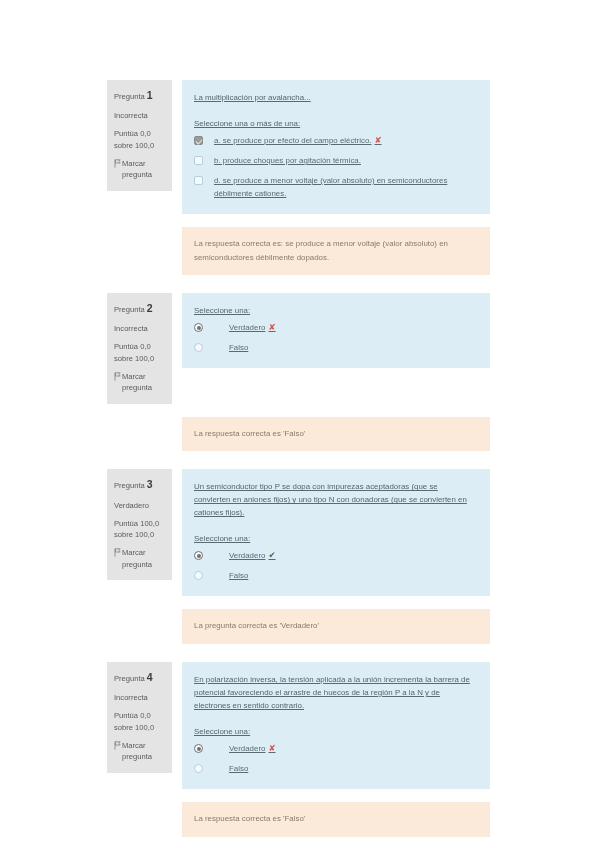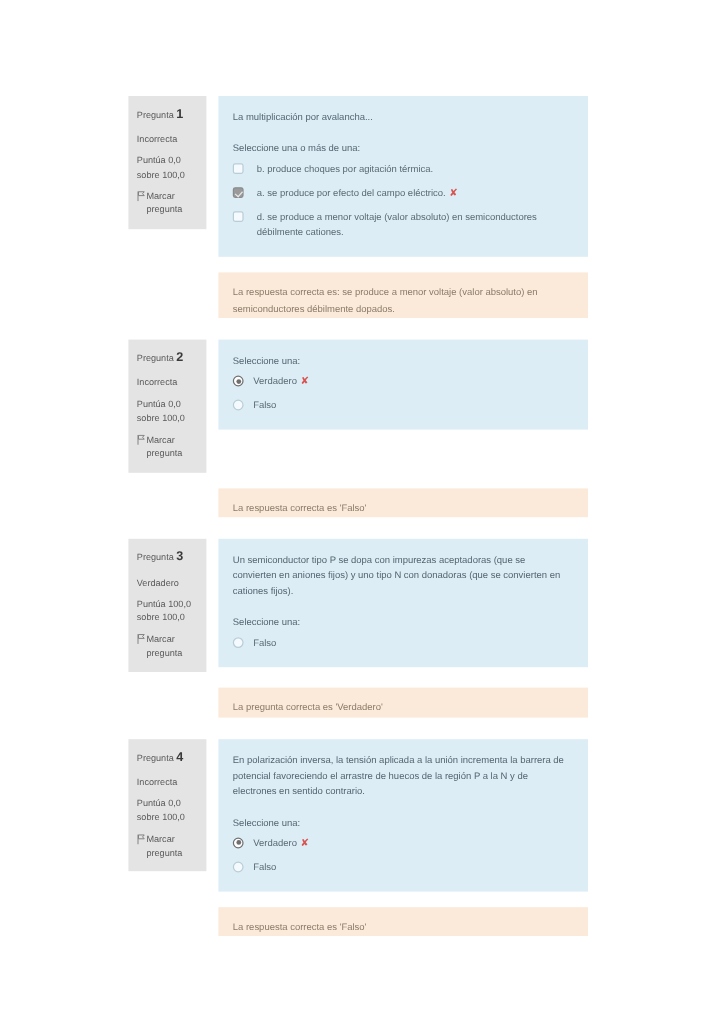--- a/index.html
+++ b/index.html
@@ -86,20 +86,21 @@
   .qcontent {
     flex: 1;
     margin-left: 10px;
     margin-right: 109px;
     background: #dcedf6;
     padding: 11px 14px 14px 12px;
     box-sizing: border-box;
     color: #5a6a72;
     font-size: 7.9px;
     line-height: 1.65;
+    text-decoration: underline;
   }
   .qtext {
     color: #53656f;
     margin-bottom: 13px;
   }
   .prompt {
     margin-bottom: 4px;
     color: #53656f;
   }
 
@@ -114,21 +115,21 @@
     align-items: flex-start;
     margin-bottom: 7px;
   }
   .answer:last-child { margin-bottom: 0; }
   .answer-text {
     flex: 1;
     padding-left: 11px;
     color: #5a6a72;
   }
   .answer.radio-row .answer-text {
-    padding-left: 8px;
+    padding-left: 26px;
   }
 
   
   .ctl {
     flex: 0 0 auto;
     width: 9px;
     height: 9px;
     margin-top: 2px;
     box-sizing: border-box;
   }
@@ -191,21 +192,21 @@
 
   
   .feedback {
     margin-left: 182px;
     margin-right: 109px;
     margin-top: 13px;
     background: #fbead9;
     color: #8a7a68;
     font-size: 7.9px;
     line-height: 1.7;
-    padding: 10px 12px 1px 12px;
+    padding: 10px 12px 11px 12px;
     box-sizing: border-box;
   }
   .feedback p { margin: 0; }
 </style>
 </head>
 <body>
 
 <div class="page">
   <div class="quiz" id="quiz-root">
       <div class="question">
@@ -222,26 +223,26 @@
                 </svg>
               </span>
               <span class="qflag-label">Marcar pregunta</span>
             </div>
           </div>
           <div class="qcontent">
             <div class="qtext">La multiplicación por avalancha...</div>
             <div class="prompt">Seleccione una o más de una:</div>
             <ul class="answers">
               <li class="answer">
+                <span class="ctl checkbox checked"></span>
+                <span class="answer-text">a. se produce por efecto del campo eléctrico.<span class="mark wrong">✘</span></span>
+              </li>
+              <li class="answer">
                 <span class="ctl checkbox"></span>
                 <span class="answer-text">b. produce choques por agitación térmica.</span>
-              </li>
-              <li class="answer">
-                <span class="ctl checkbox checked"></span>
-                <span class="answer-text">a. se produce por efecto del campo eléctrico.<span class="mark wrong">✘</span></span>
               </li>
               <li class="answer">
                 <span class="ctl checkbox"></span>
                 <span class="answer-text">d. se produce a menor voltaje (valor absoluto) en semiconductores débilmente cationes.</span>
               </li>
             </ul>
           </div>
         </div>
         <div class="feedback">
           <p>La respuesta correcta es: se produce a menor voltaje (valor absoluto) en semiconductores débilmente dopados.</p>
@@ -295,20 +296,24 @@
                 </svg>
               </span>
               <span class="qflag-label">Marcar pregunta</span>
             </div>
           </div>
           <div class="qcontent">
             <div class="qtext">Un semiconductor tipo P se dopa con impurezas aceptadoras (que se convierten en aniones fijos) y uno tipo N con donadoras (que se convierten en cationes fijos).</div>
             <div class="prompt">Seleccione una:</div>
             <ul class="answers">
               <li class="answer radio-row">
+                <span class="ctl radio checked"></span>
+                <span class="answer-text">Verdadero<span class="mark right">✔</span></span>
+              </li>
+              <li class="answer radio-row">
                 <span class="ctl radio"></span>
                 <span class="answer-text">Falso</span>
               </li>
             </ul>
           </div>
         </div>
         <div class="feedback">
           <p>La pregunta correcta es 'Verdadero'</p>
         </div>
       </div>

